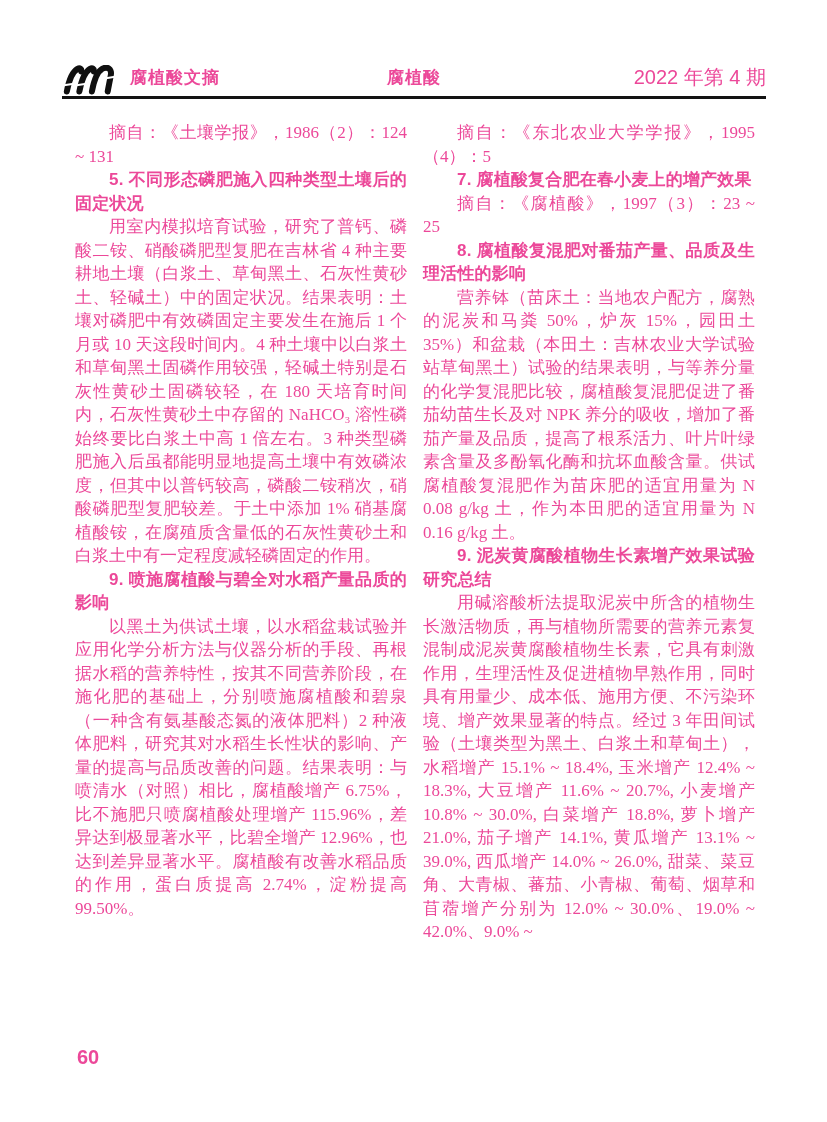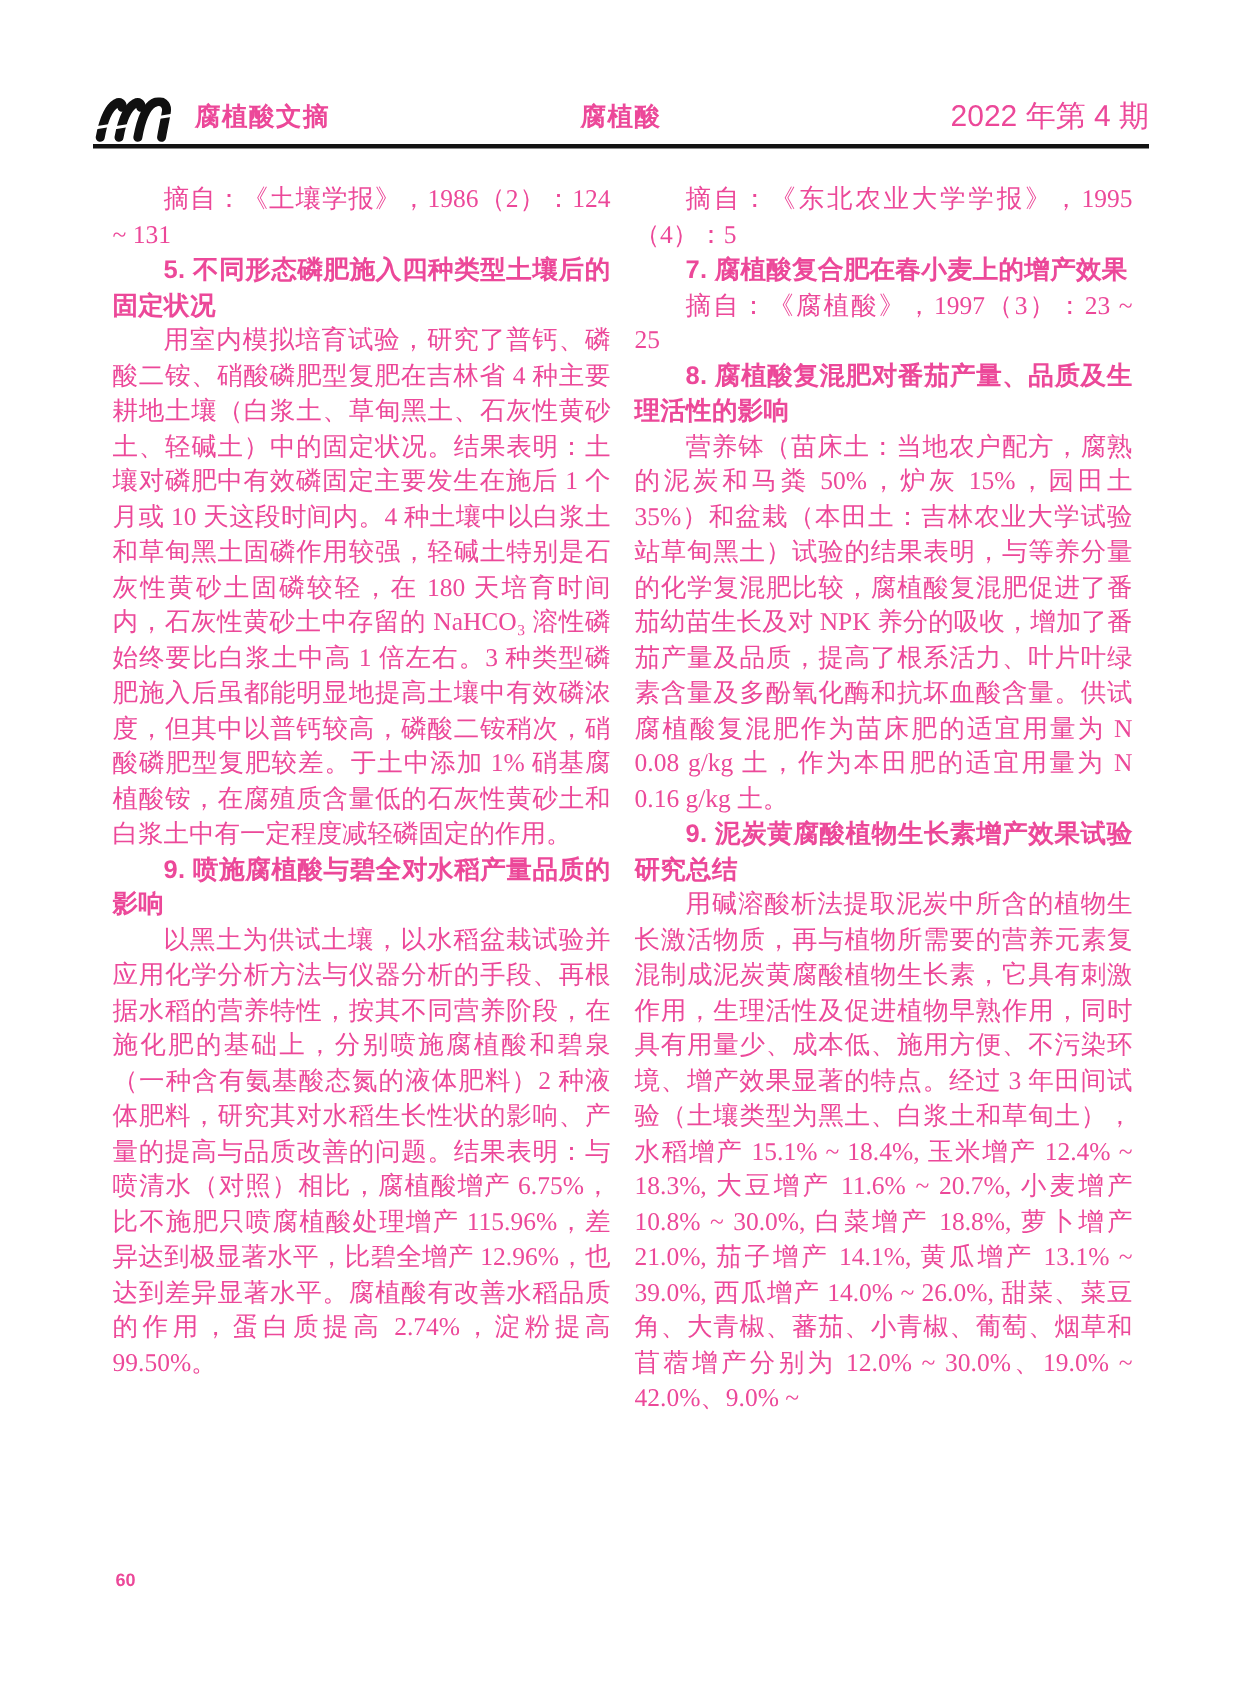--- a/index.html
+++ b/index.html
@@ -33,21 +33,21 @@
   .body_cont { text-indent:0; }
   .heading {
     font-family:"Liberation Sans","DejaVu Sans",sans-serif;
     font-weight:bold;
     letter-spacing:0.2px;
   }
   
   .page-number {
     position:absolute; left:77px; top:1046px;
     font-family:"Liberation Sans","DejaVu Sans",sans-serif;
-    font-size:12px; font-weight:bold;
+    font-size:20px; font-weight:bold;
   }
 </style>
 </head>
 <body>
 
 <div class="page">
 
   <div class="header">
     <svg class="logo" viewBox="0 0 56 30" xmlns="http://www.w3.org/2000/svg" aria-hidden="true">
       <g fill="none" stroke="#101010" stroke-width="6.2" stroke-linecap="round">

